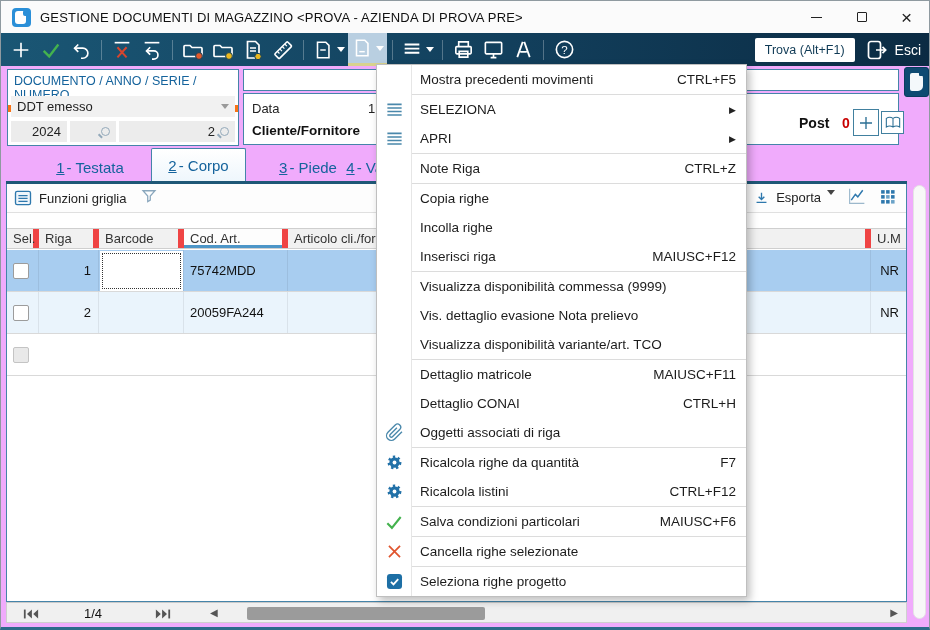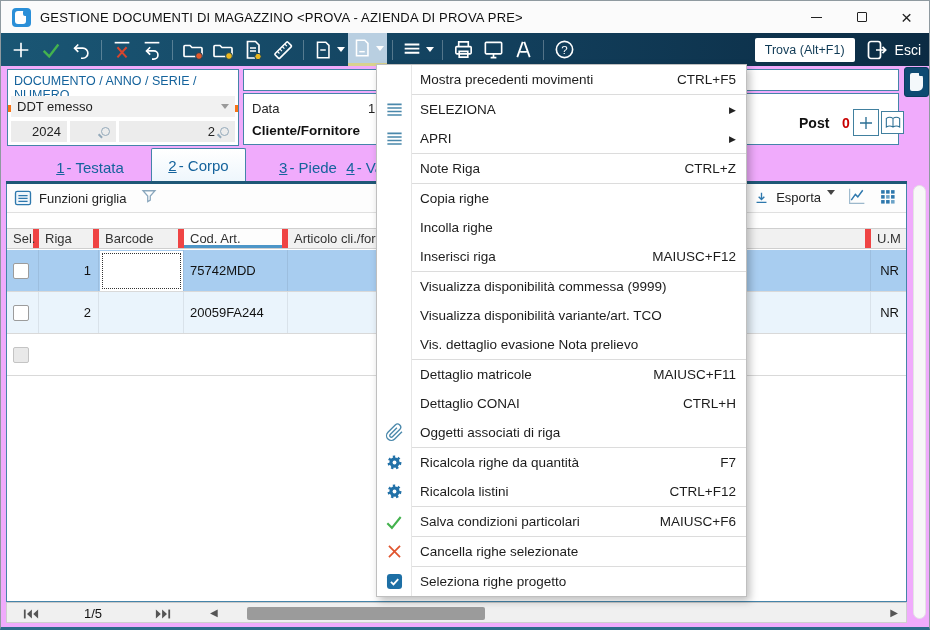--- a/index.html
+++ b/index.html
@@ -422,21 +422,21 @@
       <div class="gc c-art" style="border-right:none"></div>
       <div class="gc c-um"></div>
     </div>
   </div>
 
   <div class="pager">
     <svg class="pico" style="left:16px" width="16" height="12" viewBox="0 0 18 12">
       <path d="M2 1v10" stroke="#555" stroke-width="2"></path>
         <path d="M10 1L4.5 6 10 11zM17 1l-5.5 5L17 11z" fill="#555"></path>
     </svg>
-    <span class="pnum">1/5</span>
+    <span class="pnum">1/4</span>
     <svg class="pico" style="left:148px" width="16" height="12" viewBox="0 0 18 12">
       <path d="M16 1v10" stroke="#555" stroke-width="2"></path>
         <path d="M1 1l5.5 5L1 11zM8 1l5.5 5L8 11z" fill="#555"></path>
     </svg>
     <span class="arrL">◀</span>
     <div class="hthumb"></div>
     <span class="arrR">▶</span>
   </div>
   <div class="vscroll"></div>
 
@@ -484,24 +484,24 @@
     <div class="mi">
       <span class="mi-label">Inserisci riga</span>
         <span class="mi-short">MAIUSC+F12</span>
     </div>
     <div class="msep"></div>
 
     <div class="mi">
         <span class="mi-label">Visualizza disponibilità commessa (9999)</span>
       </div>
     <div class="mi">
+        <span class="mi-label">Vis. dettaglio evasione Nota prelievo</span>
+      </div>
+    <div class="mi">
         <span class="mi-label">Visualizza disponibilità variante/art. TCO</span>
-      </div>
-    <div class="mi">
-        <span class="mi-label">Vis. dettaglio evasione Nota prelievo</span>
       </div>
     <div class="msep"></div>
 
     <div class="mi">
       <span class="mi-label">Dettaglio matricole</span>
         <span class="mi-short">MAIUSC+F11</span>
     </div>
     <div class="mi">
       <span class="mi-label">Dettaglio CONAI</span>
         <span class="mi-short">CTRL+H</span>

